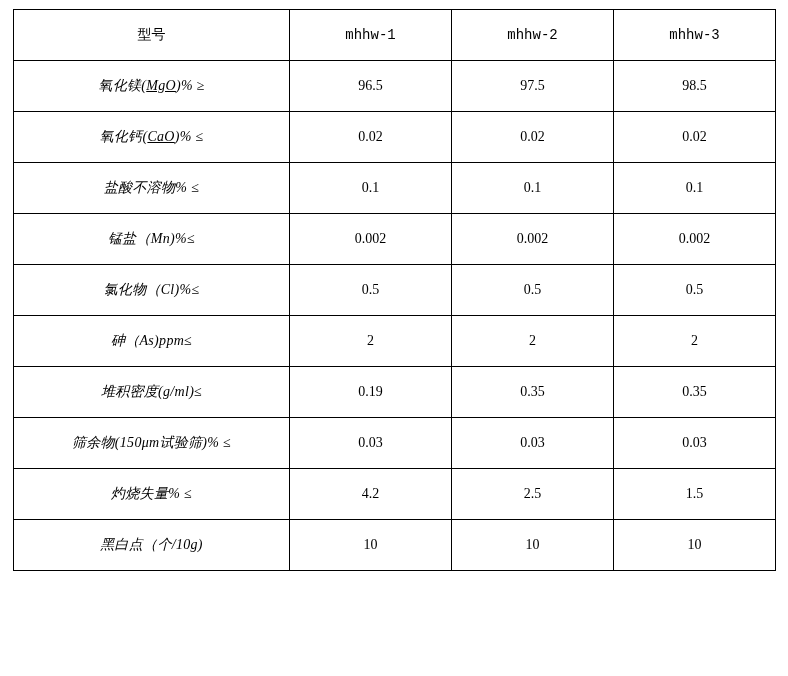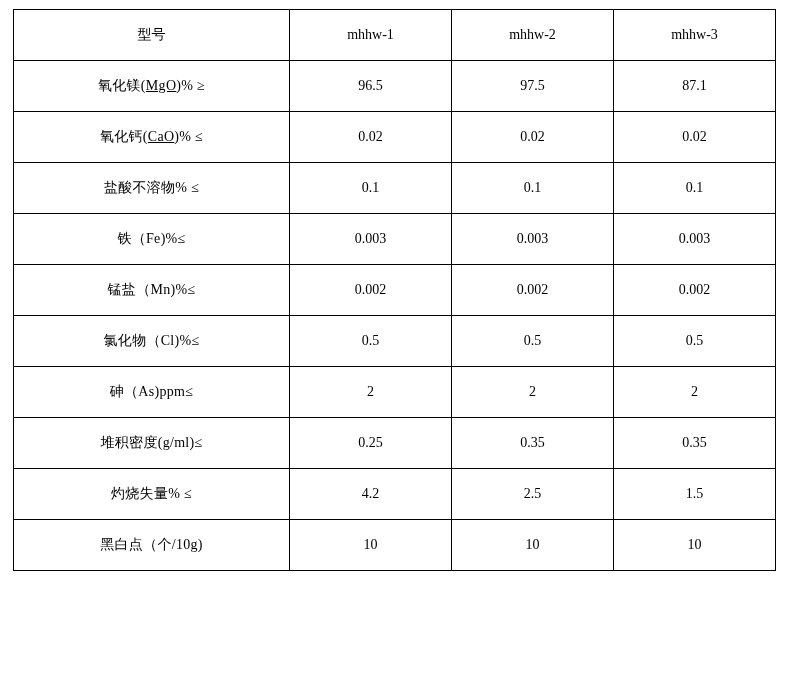--- a/index.html
+++ b/index.html
@@ -43,27 +43,27 @@
   }
   .val-cell {
     font-size: 13.5px;
     font-family: "Liberation Serif", "DejaVu Serif", serif;
   }
   .header-cell {
     font-size: 14.5px;
   }
   .header-val {
     font-size: 13.5px;
-    font-family: Liberation Serif, serif;
+    font-family: Liberation Mono, monospace;
     letter-spacing: 0px;
   }
   .under {
     text-decoration: underline;
   }
-  .nowrap { white-space: nowrap; }
+  .nowrap { white-space: nowrap; font-style: italic; }
 </style>
 </head>
 <body>
 
 <div class="page">
   <table class="spec-table">
     <colgroup>
       <col class="c-label">
       <col class="c-val">
       <col class="c-val">
@@ -73,39 +73,33 @@
       <tr>
         <td class="header-cell">型号</td>
         <td class="header-val">mhhw-1</td>
         <td class="header-val">mhhw-2</td>
         <td class="header-val">mhhw-3</td>
       </tr>
     <tr>
           <td class="label-cell"><span class="nowrap"><span>氧化镁(</span><span class="under">MgO</span><span>)% ≥</span></span></td>
           <td class="val-cell">96.5</td>
           <td class="val-cell">97.5</td>
-          <td class="val-cell">87.1</td>
+          <td class="val-cell">98.5</td>
         </tr>
         <tr>
           <td class="label-cell"><span class="nowrap"><span>氧化钙(</span><span class="under">CaO</span><span>)% ≤</span></span></td>
           <td class="val-cell">0.02</td>
           <td class="val-cell">0.02</td>
           <td class="val-cell">0.02</td>
         </tr>
         <tr>
           <td class="label-cell"><span class="nowrap"><span>盐酸不溶物% ≤</span></span></td>
           <td class="val-cell">0.1</td>
           <td class="val-cell">0.1</td>
           <td class="val-cell">0.1</td>
-        </tr>
-        <tr>
-          <td class="label-cell"><span class="nowrap"><span>铁（Fe)%≤</span></span></td>
-          <td class="val-cell">0.003</td>
-          <td class="val-cell">0.003</td>
-          <td class="val-cell">0.003</td>
         </tr>
         <tr>
           <td class="label-cell"><span class="nowrap"><span>锰盐（Mn)%≤</span></span></td>
           <td class="val-cell">0.002</td>
           <td class="val-cell">0.002</td>
           <td class="val-cell">0.002</td>
         </tr>
         <tr>
           <td class="label-cell"><span class="nowrap"><span>氯化物（Cl)%≤</span></span></td>
           <td class="val-cell">0.5</td>
@@ -113,23 +107,29 @@
           <td class="val-cell">0.5</td>
         </tr>
         <tr>
           <td class="label-cell"><span class="nowrap"><span>砷（As)ppm≤</span></span></td>
           <td class="val-cell">2</td>
           <td class="val-cell">2</td>
           <td class="val-cell">2</td>
         </tr>
         <tr>
           <td class="label-cell"><span class="nowrap"><span>堆积密度(g/ml)≤</span></span></td>
-          <td class="val-cell">0.25</td>
+          <td class="val-cell">0.19</td>
           <td class="val-cell">0.35</td>
           <td class="val-cell">0.35</td>
+        </tr>
+        <tr>
+          <td class="label-cell"><span class="nowrap"><span>筛余物(150μm试验筛)% ≤</span></span></td>
+          <td class="val-cell">0.03</td>
+          <td class="val-cell">0.03</td>
+          <td class="val-cell">0.03</td>
         </tr>
         <tr>
           <td class="label-cell"><span class="nowrap"><span>灼烧失量% ≤</span></span></td>
           <td class="val-cell">4.2</td>
           <td class="val-cell">2.5</td>
           <td class="val-cell">1.5</td>
         </tr>
         <tr>
           <td class="label-cell"><span class="nowrap"><span>黑白点（个/10g)</span></span></td>
           <td class="val-cell">10</td>

